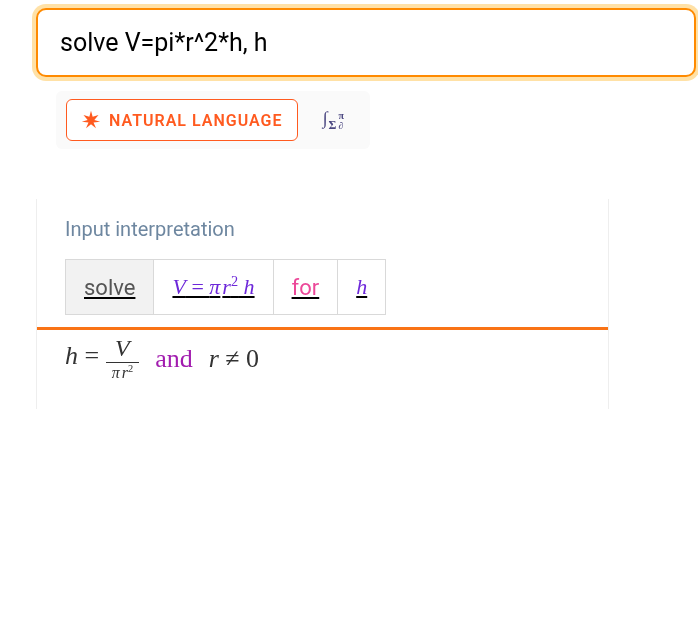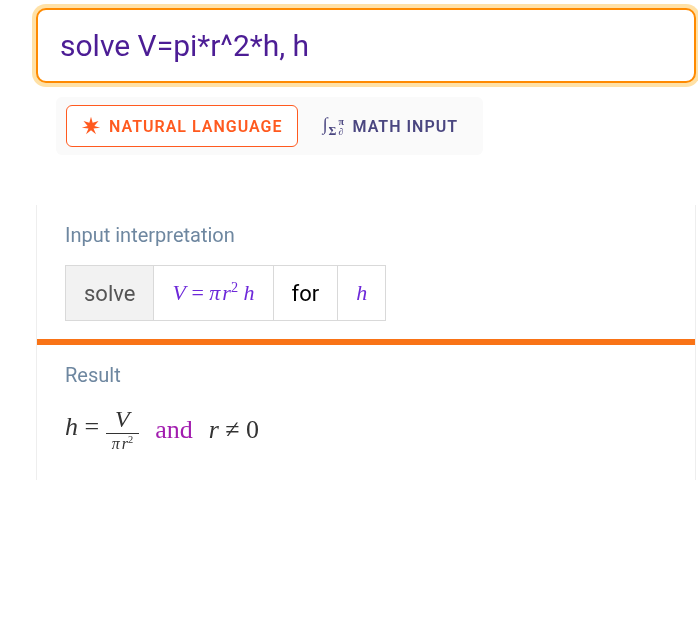--- a/index.html
+++ b/index.html
@@ -18,22 +18,22 @@
   border: 2px solid #ff8a00;
   border-radius: 10px;
   box-shadow: 0 0 0 4px rgba(255,170,0,0.35);
   background: #fff;
   padding: 18px 22px;
   width: 660px;
 }
 .search-input {
   border: none;
   outline: none;
-  font-size: 30px;
-  color: #4c1d95;
+  font-size: 25px;
+  color: #000000;
   width: 100%;
   font-family: inherit;
   background: transparent;
 }
 .mode-tabs {
   display: flex;
   gap: 10px;
   margin: 14px 0 0 56px;
   background: #fafafa;
   width: fit-content;
@@ -75,44 +75,45 @@
   color: #4a4680;
   position: relative;
 }
 .math-ico .big { font-size: 18px; line-height: 14px; }
 .math-ico .sigma { font-size: 12px; line-height: 10px; position: absolute; left: 6px; top: 9px; font-style: normal;}
 .math-ico .pi { font-size: 10px; position: absolute; left: 16px; top: -1px; font-style: normal;}
 .math-ico .d { font-size: 10px; position: absolute; left: 16px; top: 9px; font-style: normal;}
 
 .results {
   margin: 50px 0 0 36px;
-  width: 660px;
+  width: 573px;
   background: #fff;
   border: 1px solid #eee;
   border-top: none;
   border-bottom: none;
 }
 .section-title {
   color: #6e87a0;
   font-size: 20px;
   padding: 18px 28px 14px 28px;
 }
 .interp-row {
-  padding: 4px 28px 18px 28px;
-  border-bottom: 6px solid #f97316;
+  padding: 4px 28px 12px 28px;
+  border-bottom: 3px solid #f97316;
+  text-decoration: underline;
 }
 .interp-table {
   border-collapse: collapse;
 }
 .interp-table td {
   border: 1px solid #d9d9d9;
   padding: 14px 18px;
   font-size: 22px;
 }
-.light { color: #000000; background: #fff; text-align: center;}
+.light { color: #ec4899; background: #fff; text-align: center;}
 .mid { color: #555; background: #f2f2f2;}
 .eqcell {
   font-family: "Times New Roman", serif;
   font-style: italic;
   color: #6d28d9;
   white-space: nowrap;
 }
 .result-row {
   padding: 6px 28px 28px 28px;
   font-family: "Times New Roman", serif;
@@ -154,42 +155,40 @@
     </span>
     <span>NATURAL LANGUAGE</span>
   </div>
   <div class="tab">
     <span class="math-ico">
       <span class="big">∫</span>
         <span class="sigma">Σ</span>
         <span class="pi">π</span>
         <span class="d">∂</span>
     </span>
-    <span>MATH INPUT</span>
   </div>
 </div>
 
 <div class="results">
   <div class="section-title">Input interpretation</div>
   <div class="interp-row">
     <table class="interp-table">
       <tbody>
           <tr>
         <td class="mid">solve</td>
         <td class="eqcell">
           <span>V</span><span class="upright"> = </span><span>π</span><span style="width:2px;display:inline-block"></span><span>r</span><span class="sup9 upright">2</span><span> h</span>
         </td>
         <td class="light">for</td>
         <td class="eqcell">h</td>
       </tr>
     </tbody>
       </table>
   </div>
 
-  <div class="section-title">Result</div>
   <div class="result-row">
     <span>
       <span>h</span><span class="upright"> = </span><span class="frac">
         <span class="num">V</span>
         <span class="den"><span>π</span><span style="width:2px;display:inline-block"></span><span>r</span><span class="sup9 upright">2</span></span>
       </span>
     </span>
     <span class="gray">and</span>
     <span>
       <span>r</span><span class="upright"> ≠ </span><span class="upright">0</span>

